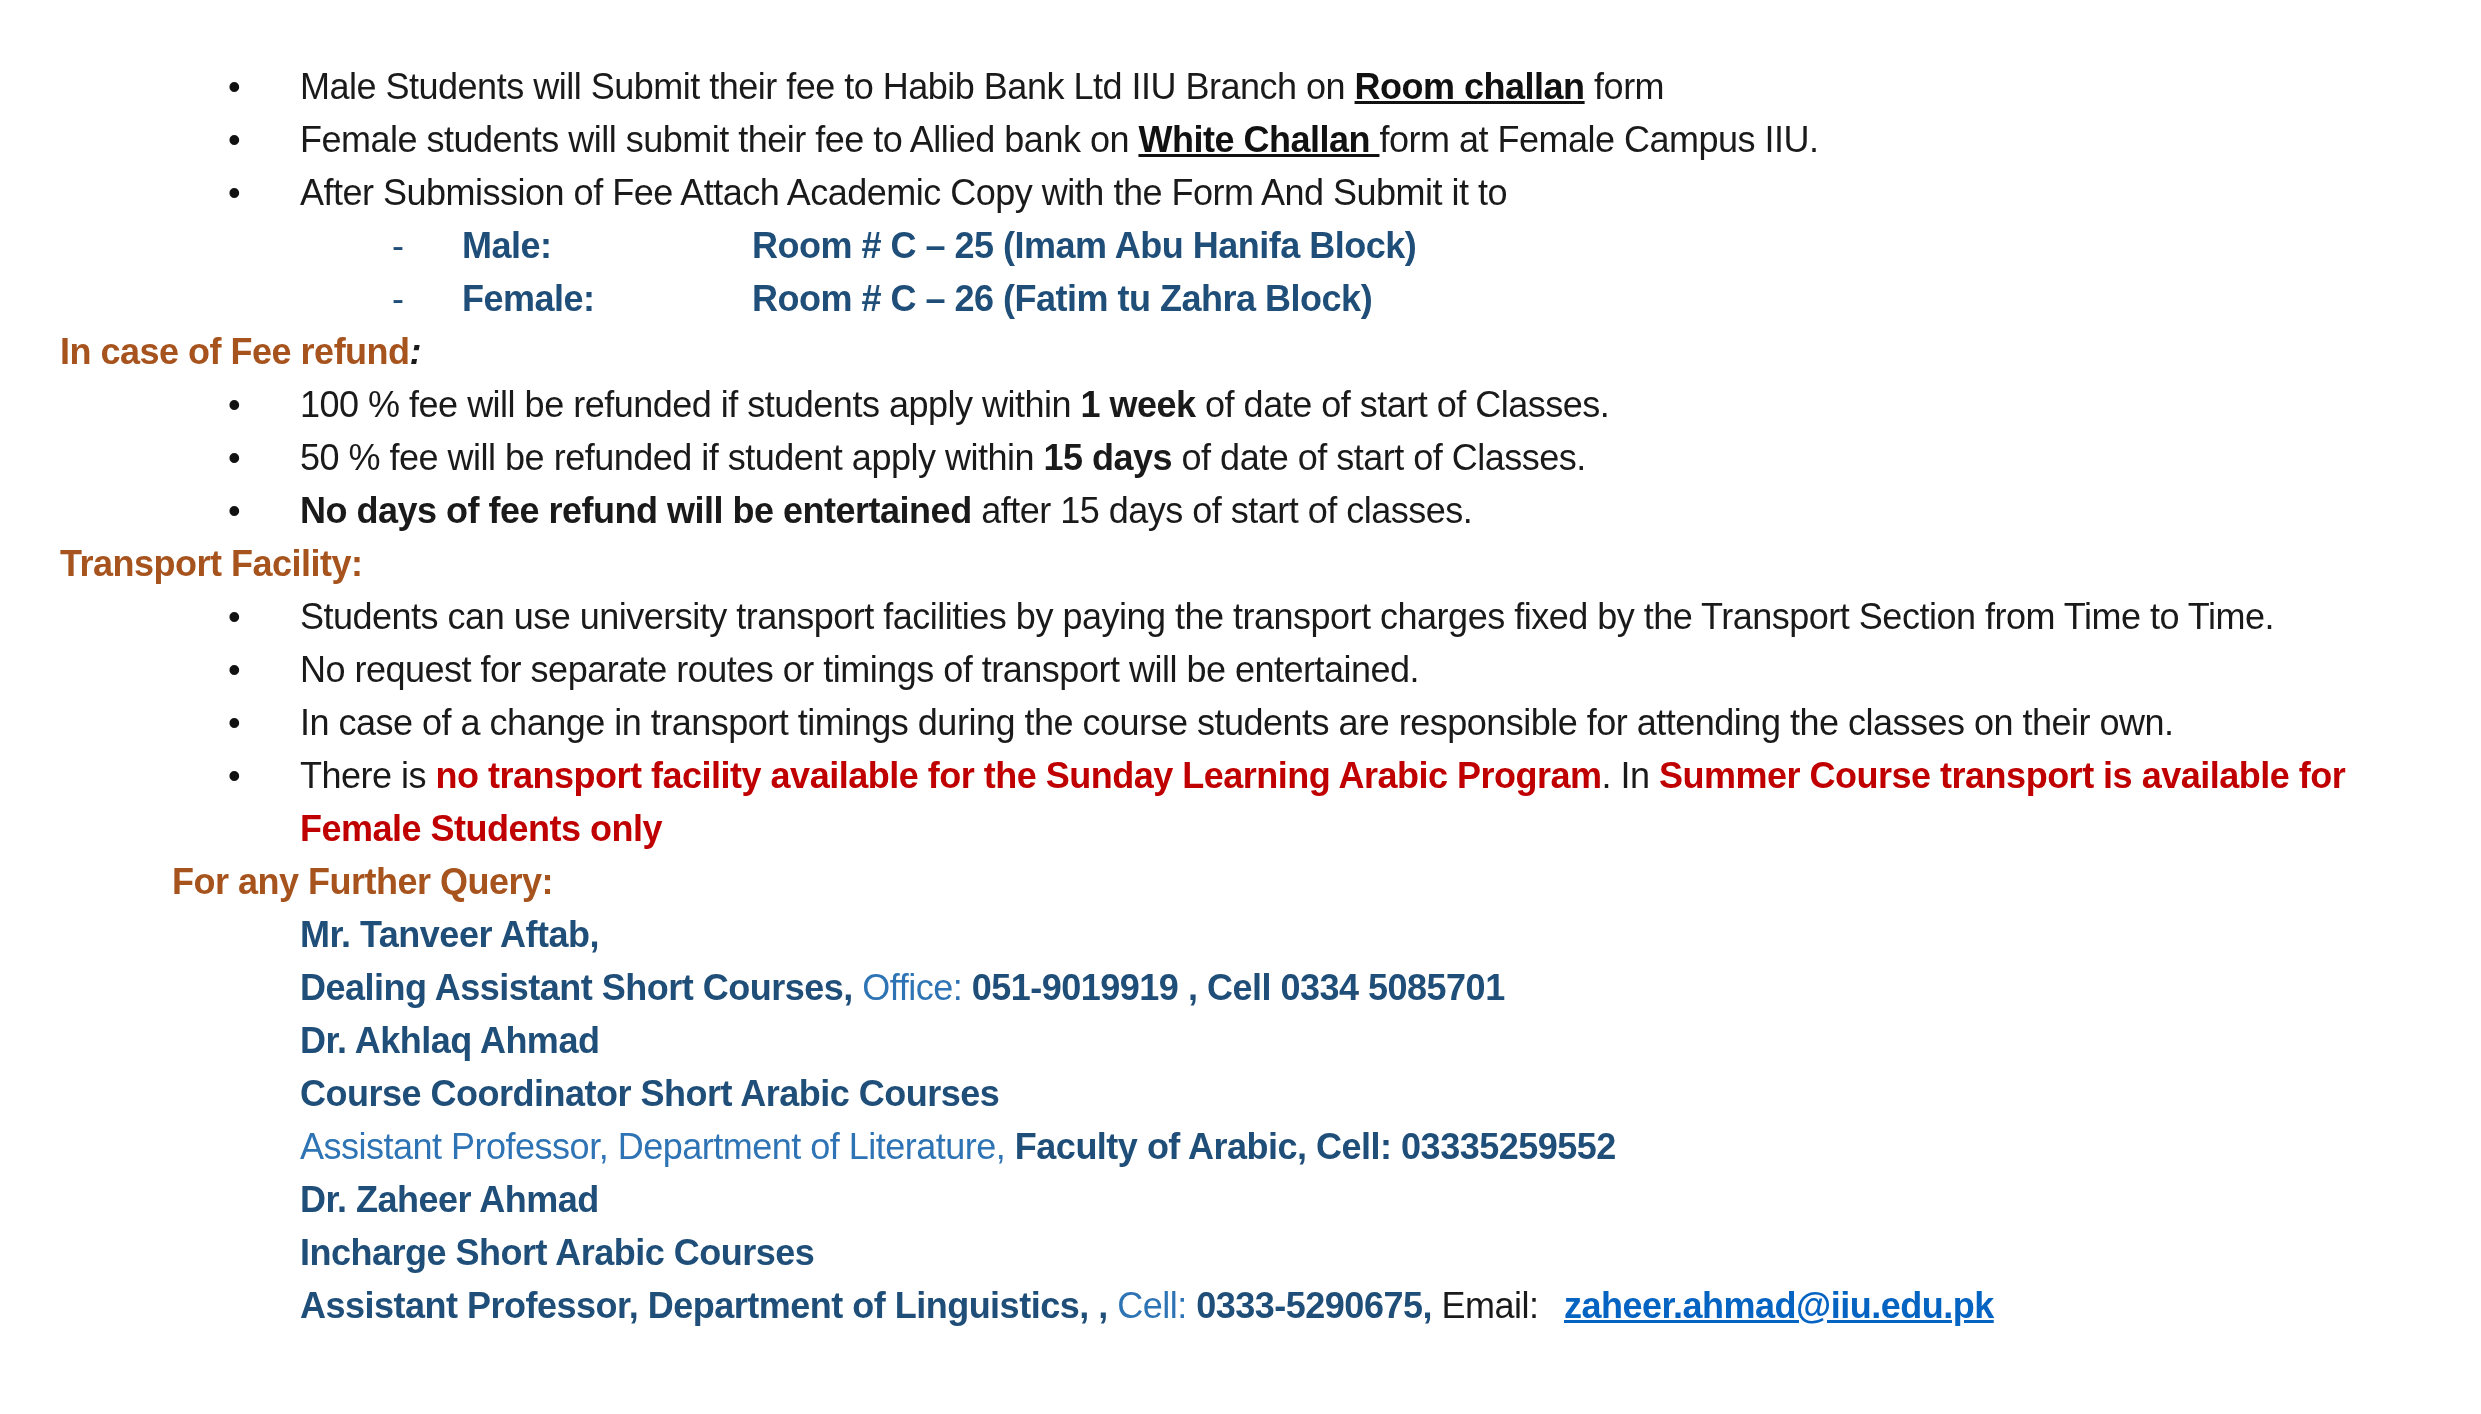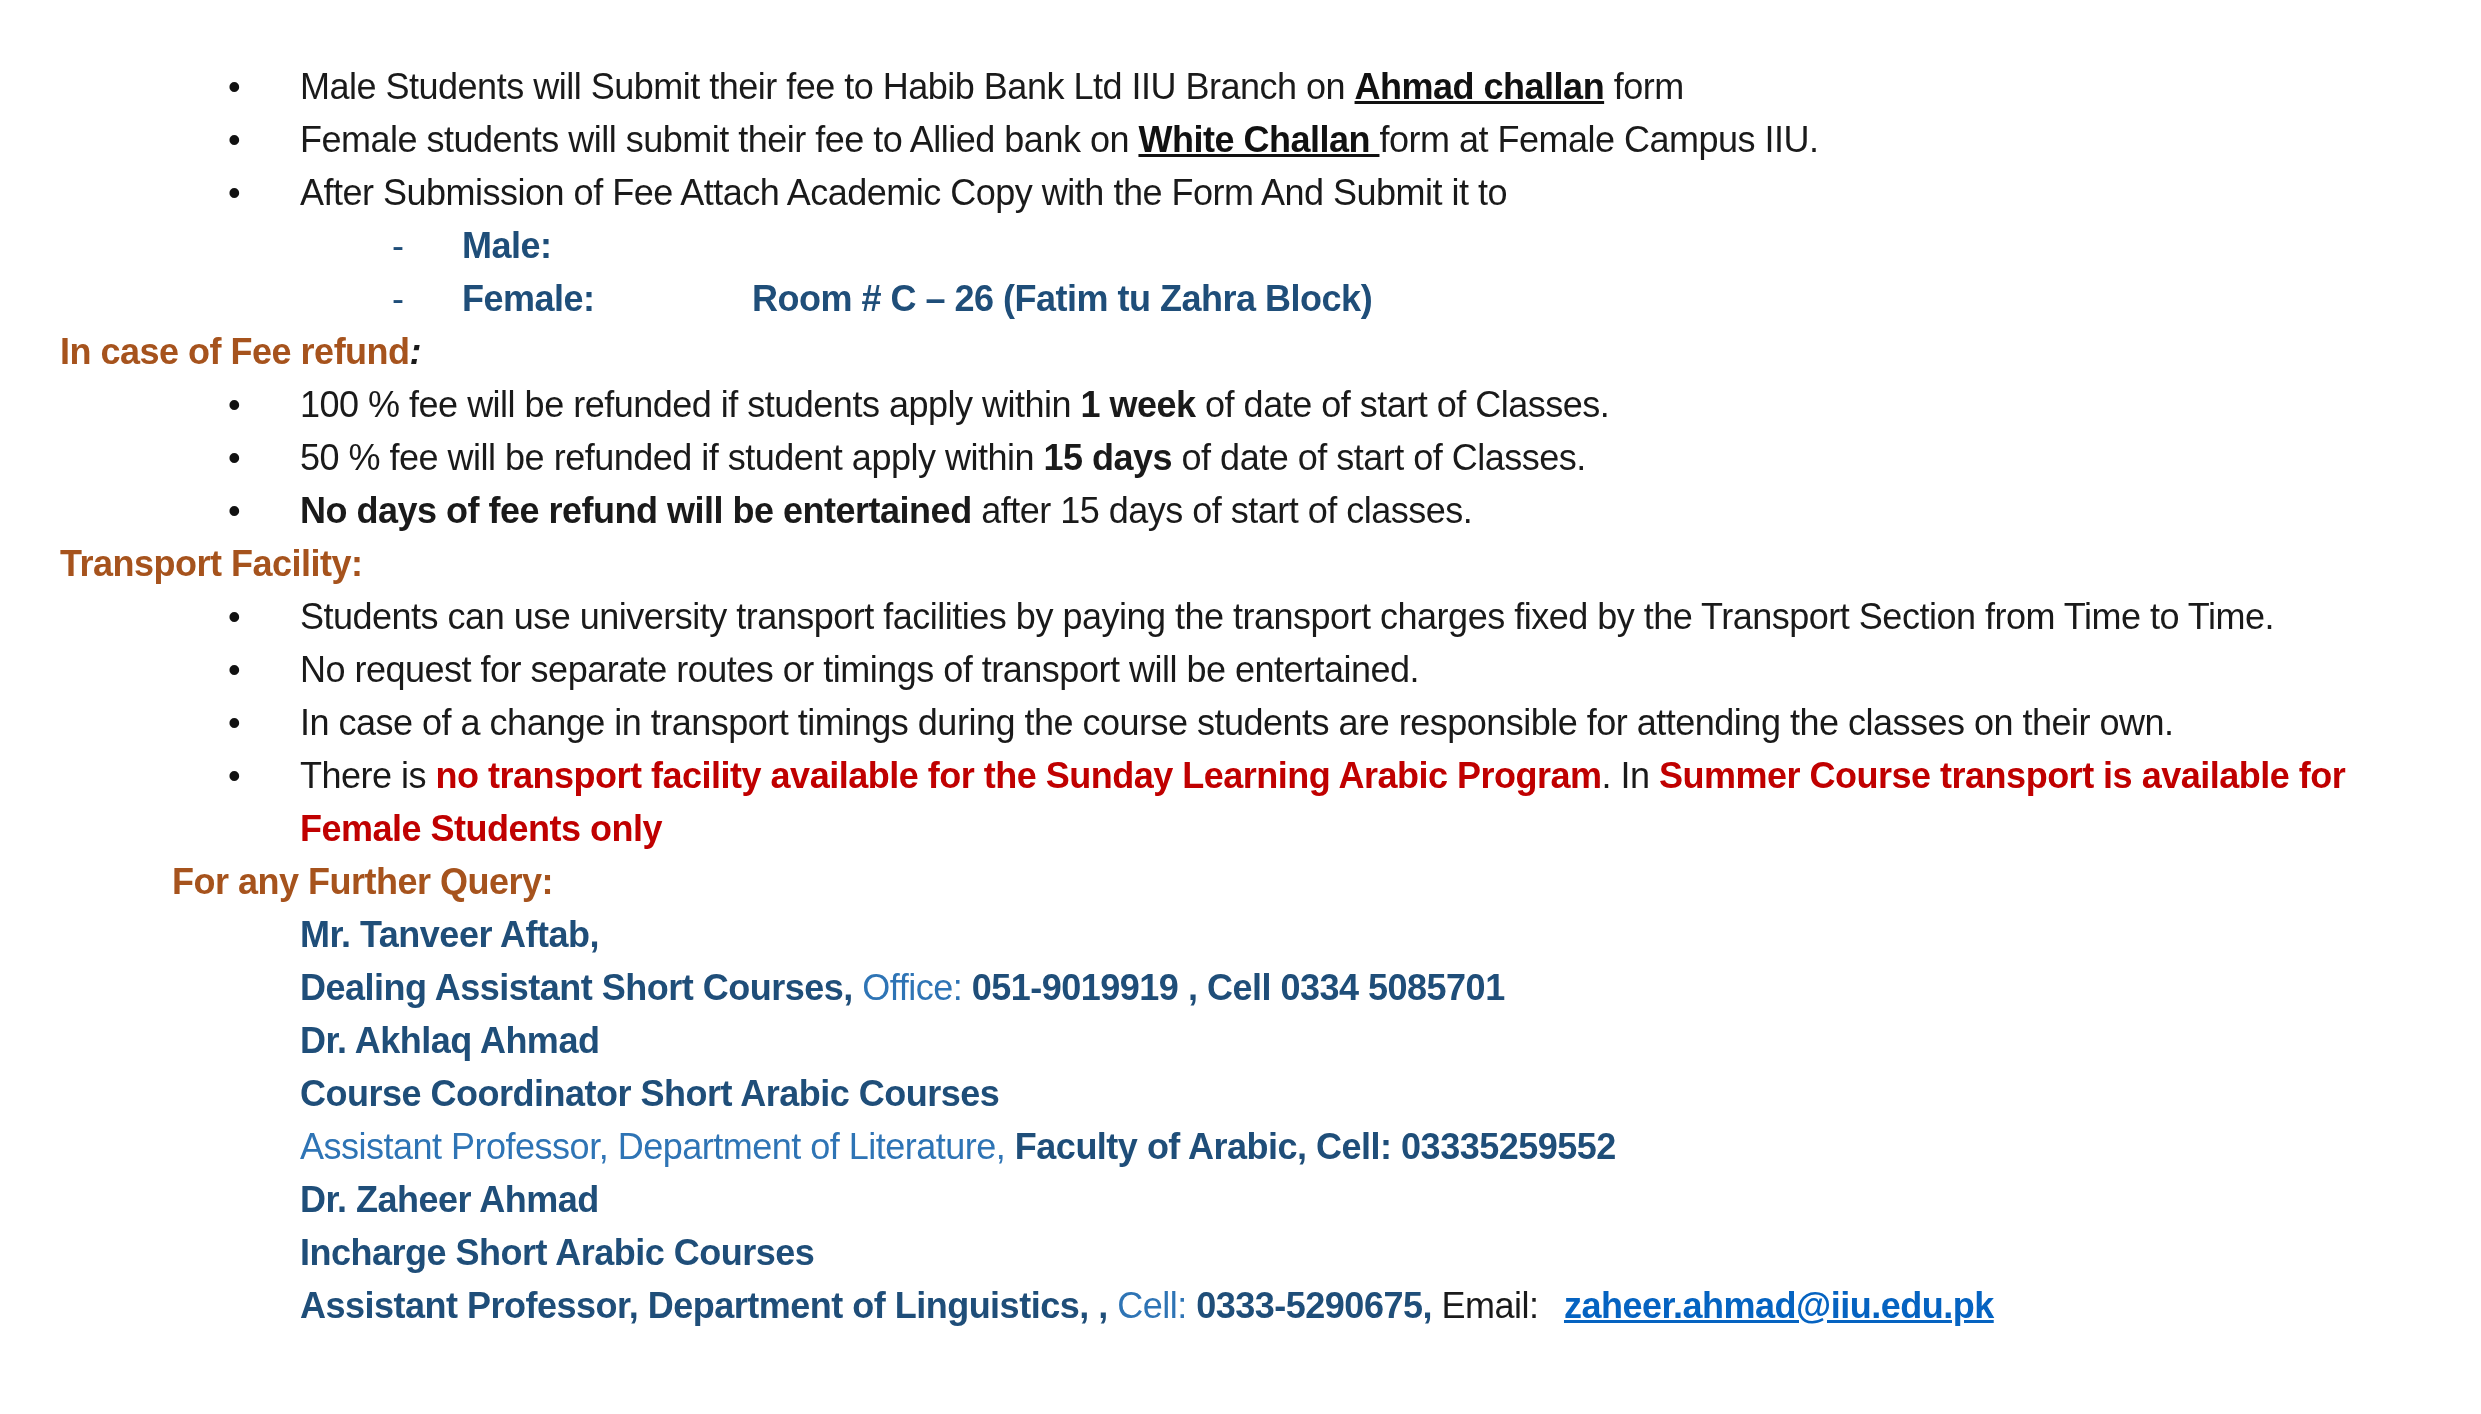--- a/index.html
+++ b/index.html
@@ -37,36 +37,37 @@
   .red{color:var(--red);font-weight:700;}
   .link{color:var(--link-blue);font-weight:700;text-decoration:underline;cursor:pointer;margin-left:16px;}
 </style>
 </head>
 <body>
 
 <div class="doc">
 
   <div class="row">
     <span class="marker">•</span>
-    <span class="btext nowrap"><span>Male Students will Submit their fee to Habib Bank Ltd IIU Branch on </span><span class="ub">Ahmad challan</span><span> form</span></span>
+    <span class="btext nowrap"><span>Male Students will Submit their fee to Habib Bank Ltd IIU Branch on </span><span class="ub">Room challan</span><span> form</span></span>
   </div>
 
   <div class="row">
     <span class="marker">•</span>
     <span class="btext nowrap"><span>Female students will submit their fee to Allied bank on </span><span class="ub">White Challan </span><span>form at Female Campus IIU.</span></span>
   </div>
 
   <div class="row">
     <span class="marker">•</span>
     <span class="btext nowrap">After Submission of Fee Attach Academic Copy with the Form And Submit it to</span>
   </div>
 
   <div class="row">
     <span class="sub-dash">-</span>
     <span class="sub-label">Male:</span>
+    <span class="sub-value">Room # C – 25 (Imam Abu Hanifa Block)</span>
   </div>
 
   <div class="row">
     <span class="sub-dash">-</span>
     <span class="sub-label">Female:</span>
     <span class="sub-value">Room # C – 26 (Fatim tu Zahra Block)</span>
   </div>
 
   <div class="head"><span>In case of Fee refund</span><span class="colon-italic">:</span></div>
 

